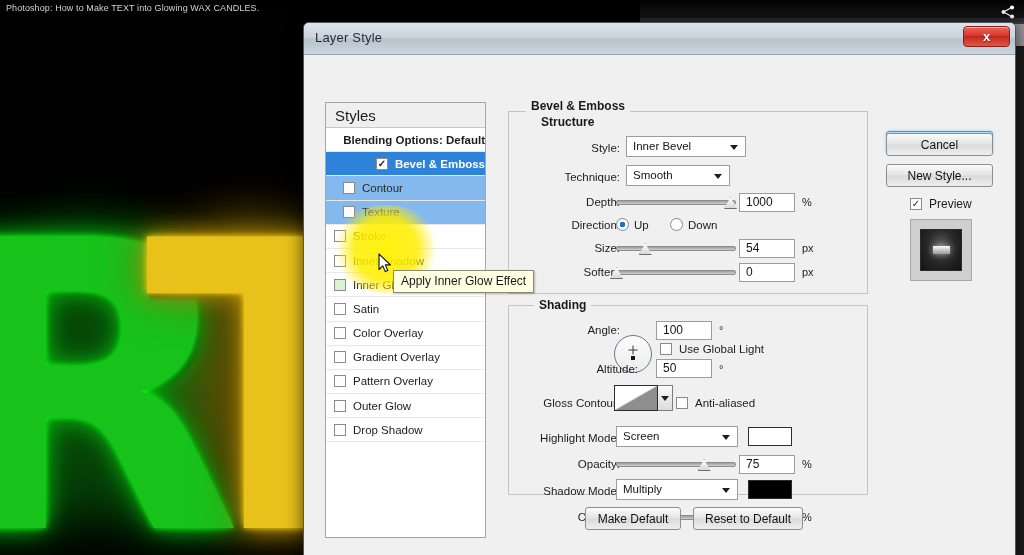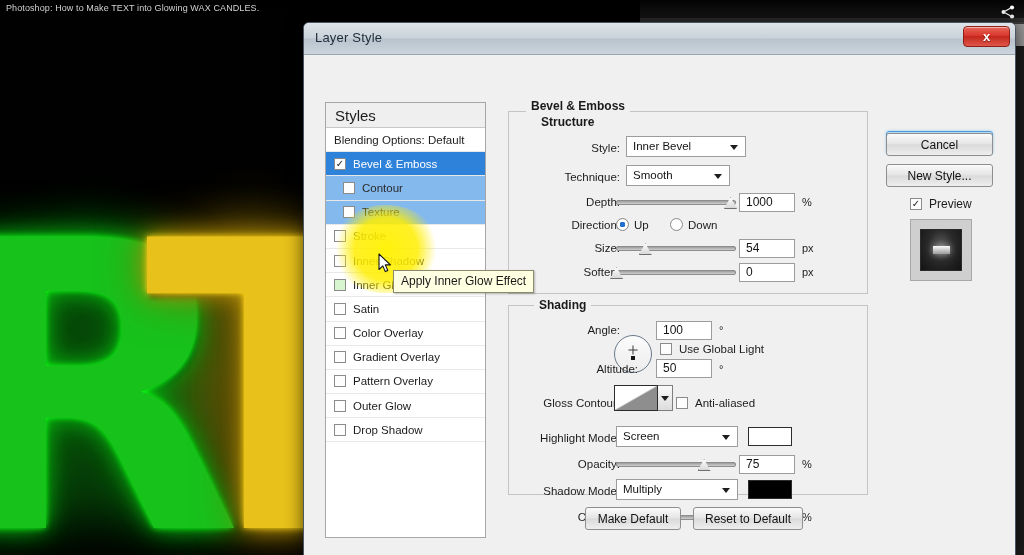--- a/index.html
+++ b/index.html
@@ -104,21 +104,21 @@
   .styles-head {
     height: 25px; line-height: 25px; padding-left: 9px;
     font-size: 15px; color: #1c1c1c;
     background: #efefef; border-bottom: 1px solid #c8c8c8;
   }
   .style-row {
     position: relative; height: 24.2px; display: flex; align-items: center;
     font-size: 11.5px; color: #1c1c1c; padding-left: 8px;
     border-bottom: 1px solid #e8e8e8; cursor: default;
   }
-  .style-row.bold { font-weight: normal; }
+  .style-row.bold { font-weight: bold; justify-content: flex-end; }
   .style-row.sel { background: #2f82d9; color: #fff; }
   .style-row.subsel { background: #84b9ee; color: #2a2a2a; }
   .style-row.indent { padding-left: 17px; }
   .cb {
     width: 12px; height: 12px; margin-right: 7px; flex: 0 0 auto;
     background: #fdfdfd; border: 1px solid #8b8b8b;
     display: inline-flex; align-items: center; justify-content: center;
     font-size: 10px; line-height: 1; color: #1b1b1b;
   }
   .cb.glowgreen { background: #d7f5cf; }

